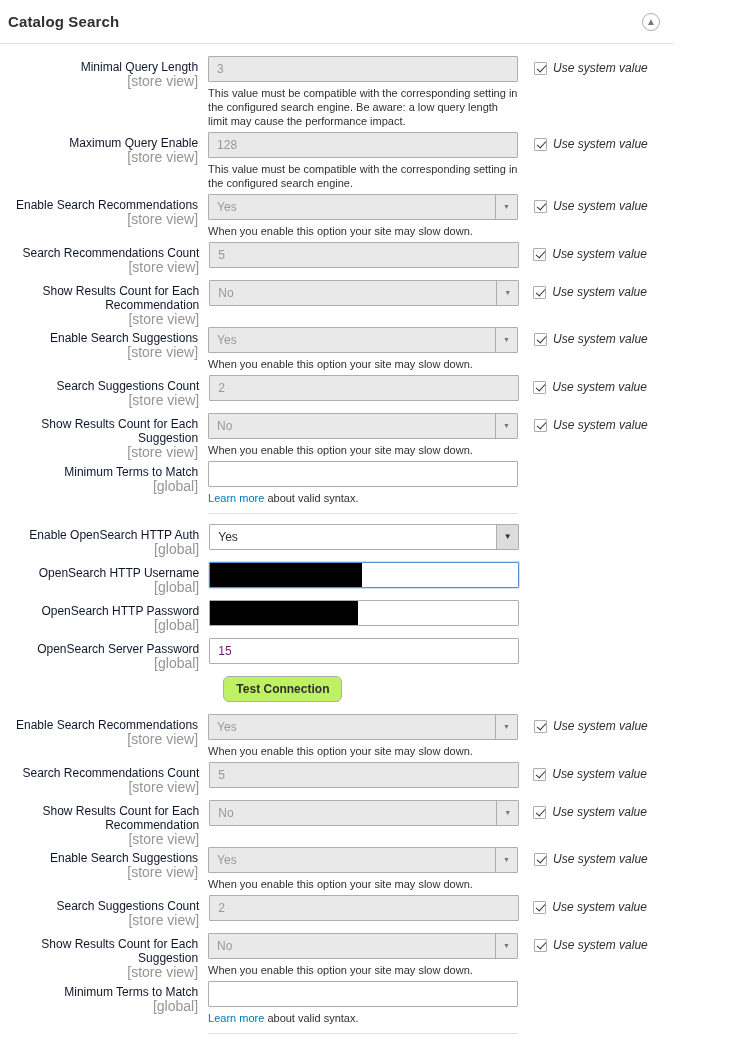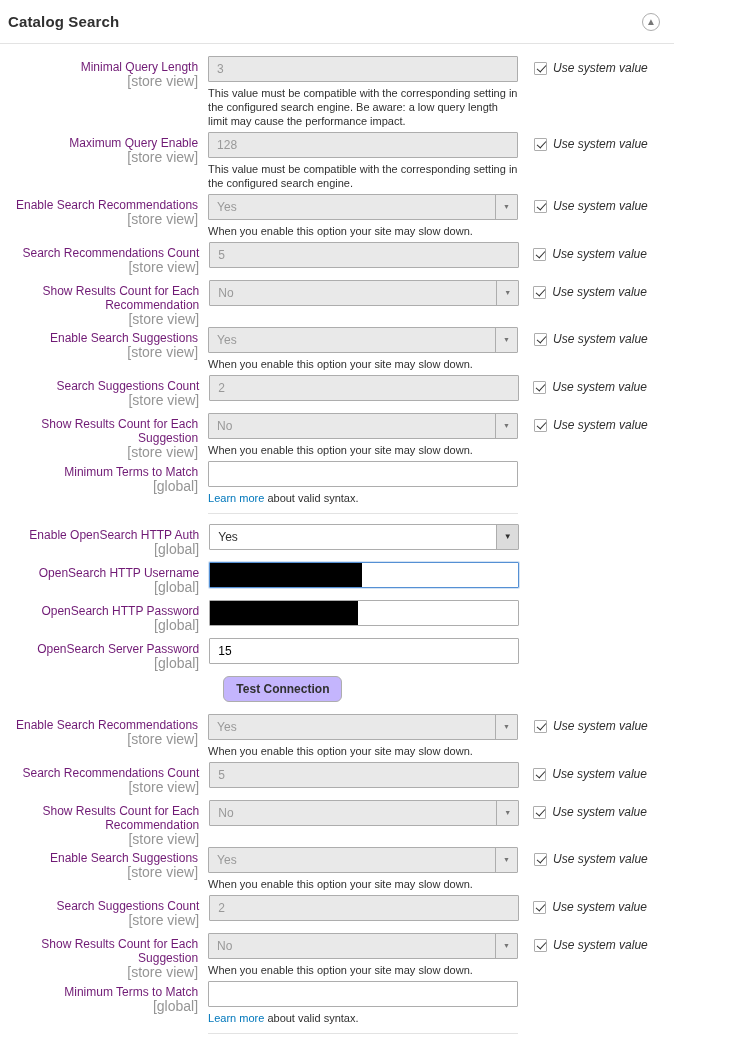--- a/index.html
+++ b/index.html
@@ -53,21 +53,21 @@
     position: relative;
   }
   .label-col {
     width: 245px;
     padding-right: 10px;
     text-align: right;
     padding-top: 6px;
   }
   .label-text {
     font-size: 12px;
-    color: #701a75;
+    color: #0f172a;
     line-height: 14px;
     display: block;
   }
   .scope-text {
     font-size: 14px;
     color: #959595;
     line-height: 12px;
     display: block;
     margin-top: 1px;
   }
@@ -81,21 +81,21 @@
     padding-top: 7px;
     padding-left: 14px;
     font-style: italic;
   }
   input.ctl, .select-ctl {
     width: 310px;
     height: 26px;
     border: 1px solid #adadad;
     border-radius: 1px;
     font-size: 12px;
-    color: #000000;
+    color: #701a75;
     padding: 0 8px;
     background: #ffffff;
     display: block;
     font-family: "Liberation Sans", sans-serif;
     line-height: 24px;
   }
   input.ctl.disabled, .select-ctl.disabled {
     background: #e9e9e9;
     border-color: #adadad;
     color: #999999;
@@ -173,21 +173,21 @@
   }
   .sys-label {
     font-size: 12px;
     color: #303030;
     white-space: nowrap;
   }
   .btn {
     margin-left: 0;
     height: 26px;
     padding: 0 12px;
-    background: #c4b5fd;
+    background: #bef264;
     border: 1px solid #adadad;
     border-radius: 6px;
     font-size: 12px;
     font-weight: bold;
     color: #303030;
     cursor: pointer;
     font-family: "Liberation Sans", sans-serif;
   }
   .spacer-10 { height: 10px; }
   .divider {

